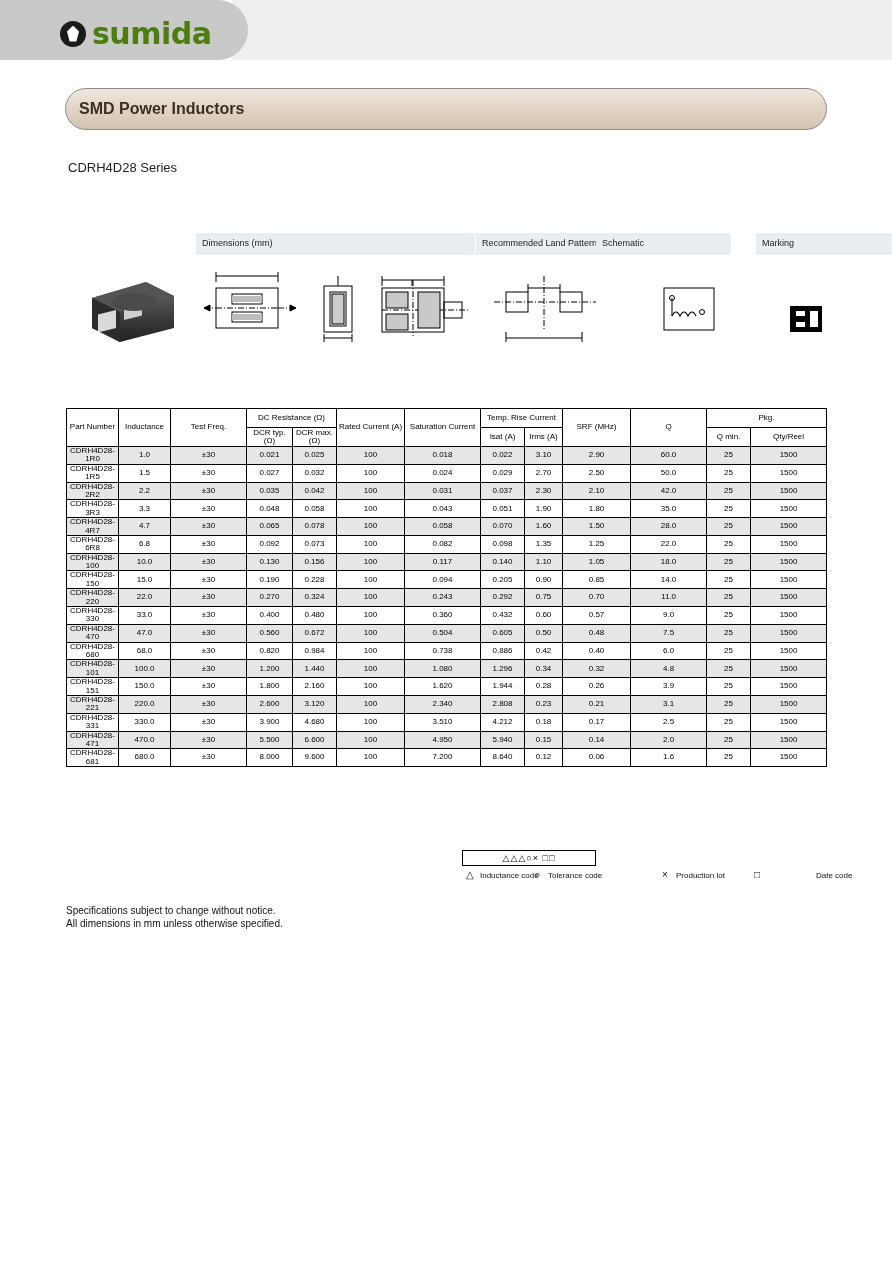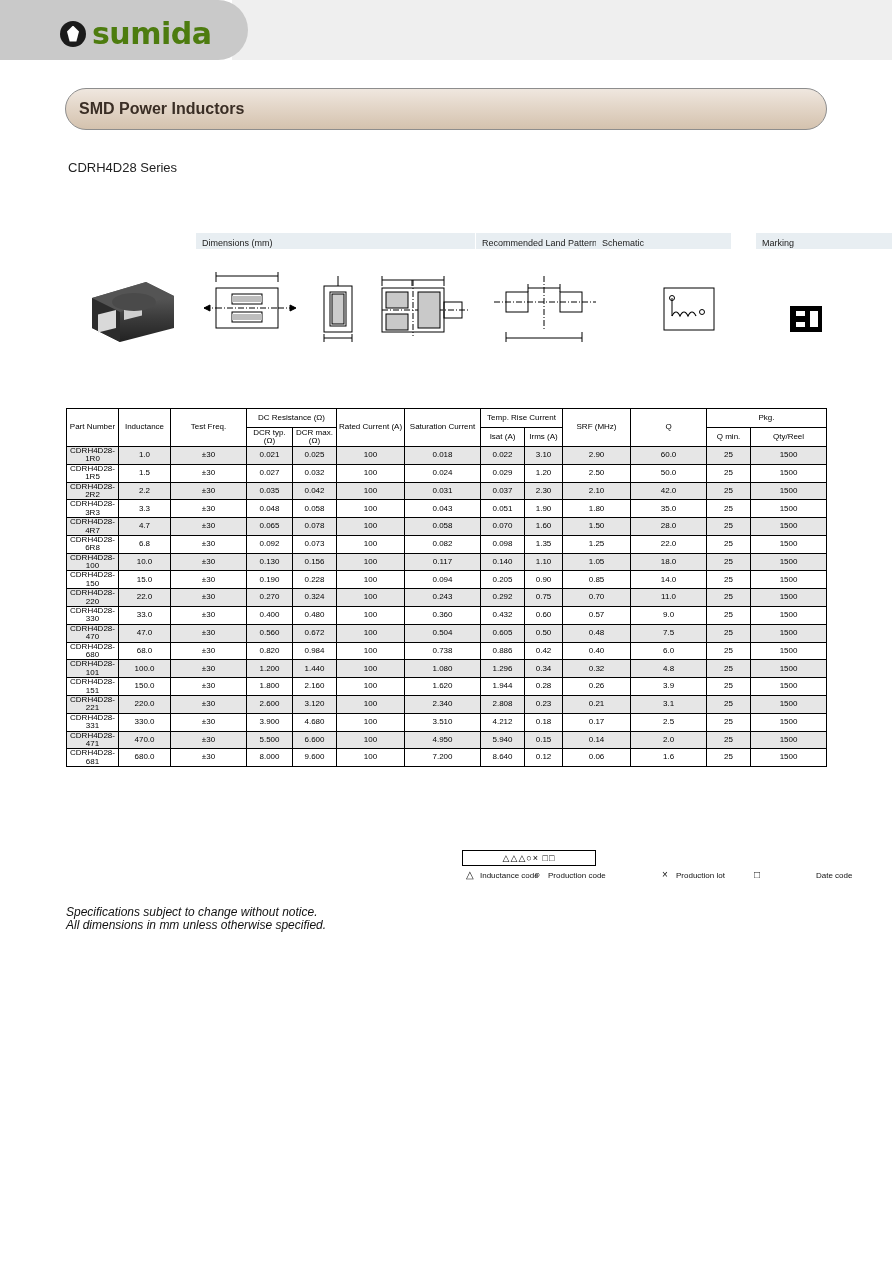--- a/index.html
+++ b/index.html
@@ -84,21 +84,21 @@
   }
 
   
   .top-strip {
     position: absolute;
     left: 196px; top: 233px;
     width: 696px; height: 22px;
   }
   .top-strip-cell {
     position: absolute;
-    top: 0; height: 16px;
+    top: 0; height: 22px;
     background: #e8eef2;
     border-right: 1px solid #ffffff;
     box-sizing: border-box;
     font-size: 9px;
     color: #1c1c1c;
     padding: 5px 6px;
   }
 
   
   .photo {
@@ -160,23 +160,22 @@
     font-size: 8px;
     color: #111;
   }
   .legend-sym {
     position: absolute;
     font-size: 10px;
     color: #111;
   }
   .footnote {
     position: absolute;
-    font-size: 12px;
+    font-size: 10px;
     color: #111;
-    font-style: italic;
   }
   .page-num {
     position: absolute;
     font-size: 9px;
     color: #111;
   }
 </style>
 </head>
 <body>
 
@@ -363,21 +362,21 @@
       </tr>
       <tr>
         <td>CDRH4D28-1R5</td>
         <td>1.5</td>
         <td>±30</td>
         <td>0.027</td>
         <td class="dashed-left">0.032</td>
         <td>100</td>
         <td>0.024</td>
         <td>0.029</td>
-        <td class="dashed-left">1.20</td>
+        <td class="dashed-left">2.70</td>
         <td>2.50</td>
         <td>50.0</td>
         <td class="dashed-left">25</td>
         <td>1500</td>
       </tr>
       <tr>
         <td>CDRH4D28-2R2</td>
         <td>2.2</td>
         <td>±30</td>
         <td>0.035</td>
@@ -618,21 +617,21 @@
       </tr>
     </tbody>
 </table>
 
 <div class="marking-box">△△△○× □□</div>
 
 <div class="legend-sym" style="left:466px; top:869px;">△</div>
 <div class="legend-item" style="left:480px; top:871px;">Inductance code</div>
 
 <div class="legend-sym" style="left:534px; top:869px;">○</div>
-<div class="legend-item" style="left:548px; top:871px;">Production code</div>
+<div class="legend-item" style="left:548px; top:871px;">Tolerance code</div>
 
 <div class="legend-sym" style="left:662px; top:869px;">×</div>
 <div class="legend-item" style="left:676px; top:871px;">Production lot</div>
 
 <div class="legend-sym" style="left:754px; top:869px;">□</div>
 <div class="legend-item" style="left:768px; top:871px;padding-left:48px;">Date code</div>
 
 <div class="footnote" style="left:66px; top:905px;">Specifications subject to change without notice.</div>
 <div class="footnote" style="left:66px; top:918px;">All dimensions in mm unless otherwise specified.</div>
 <div class="page-num" style="left:820px; top:1230px;"></div>

